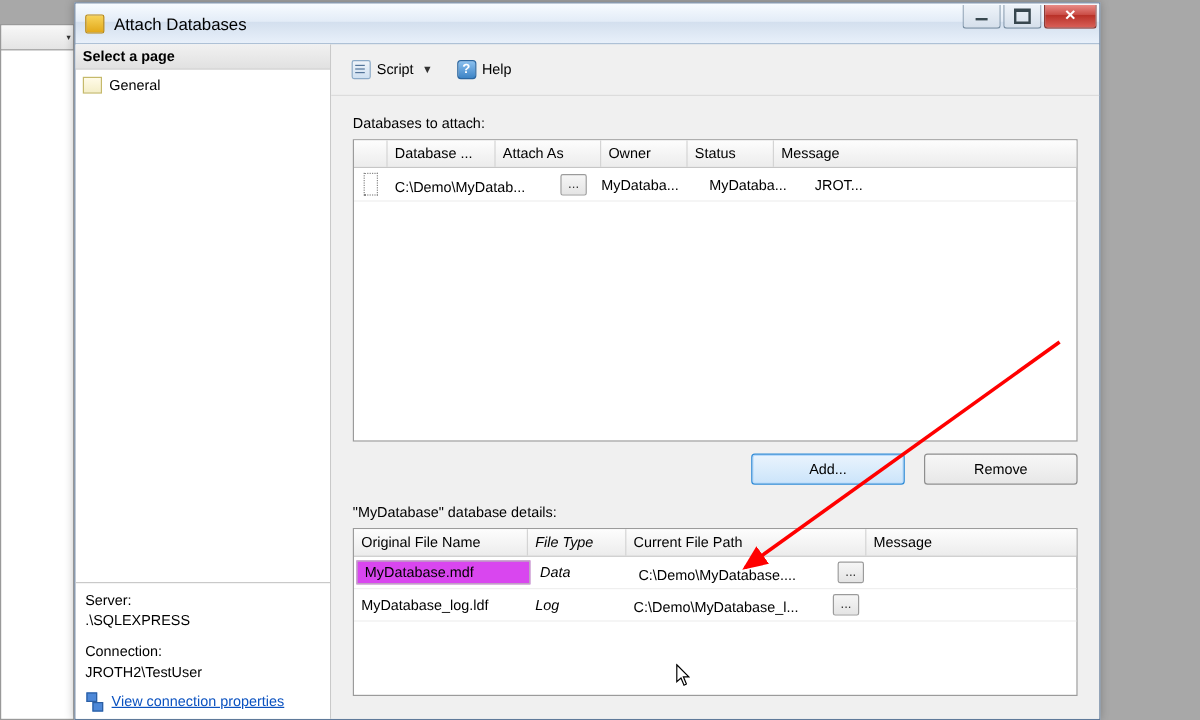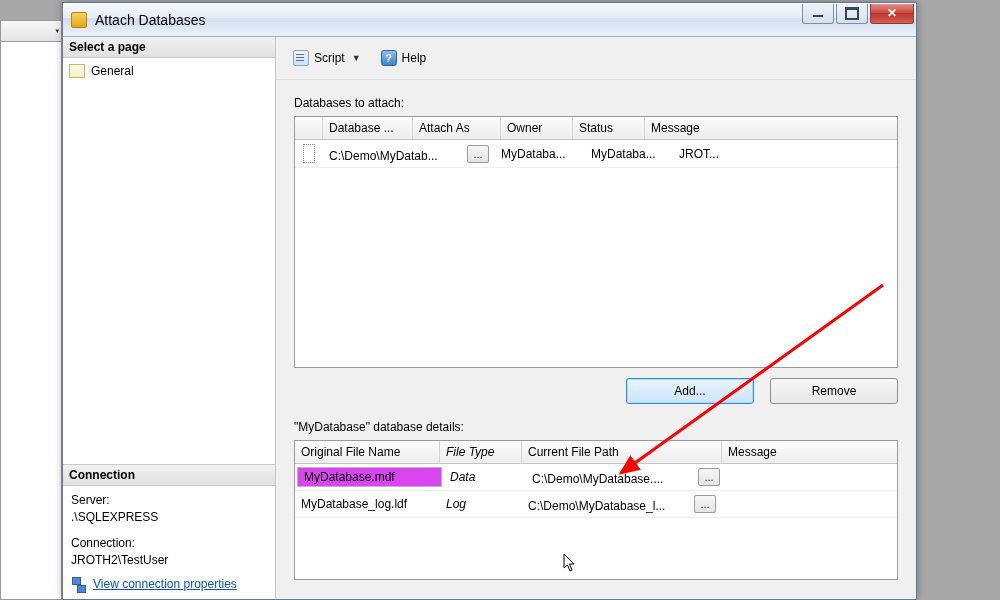--- a/index.html
+++ b/index.html
@@ -206,21 +206,20 @@
   <div class="content">
     <div class="left-panel">
       <div class="panel-header">Select a page</div>
       <div class="sidebar-body">
         <div class="sidebar-item">
           <span class="pg-icon"></span>
           <span>General</span>
         </div>
       </div>
       <div class="connection-sec">
-        <div class="panel-header">Connection</div>
         <div class="conn-body">
           <div>Server:</div>
           <div>.\SQLEXPRESS</div>
           <div style="height:8px"></div>
           <div>Connection:</div>
           <div>JROTH2\TestUser</div>
           <div class="conn-link">
             <span class="net-icon"></span>
             <a href="#">View connection properties</a>
           </div>

